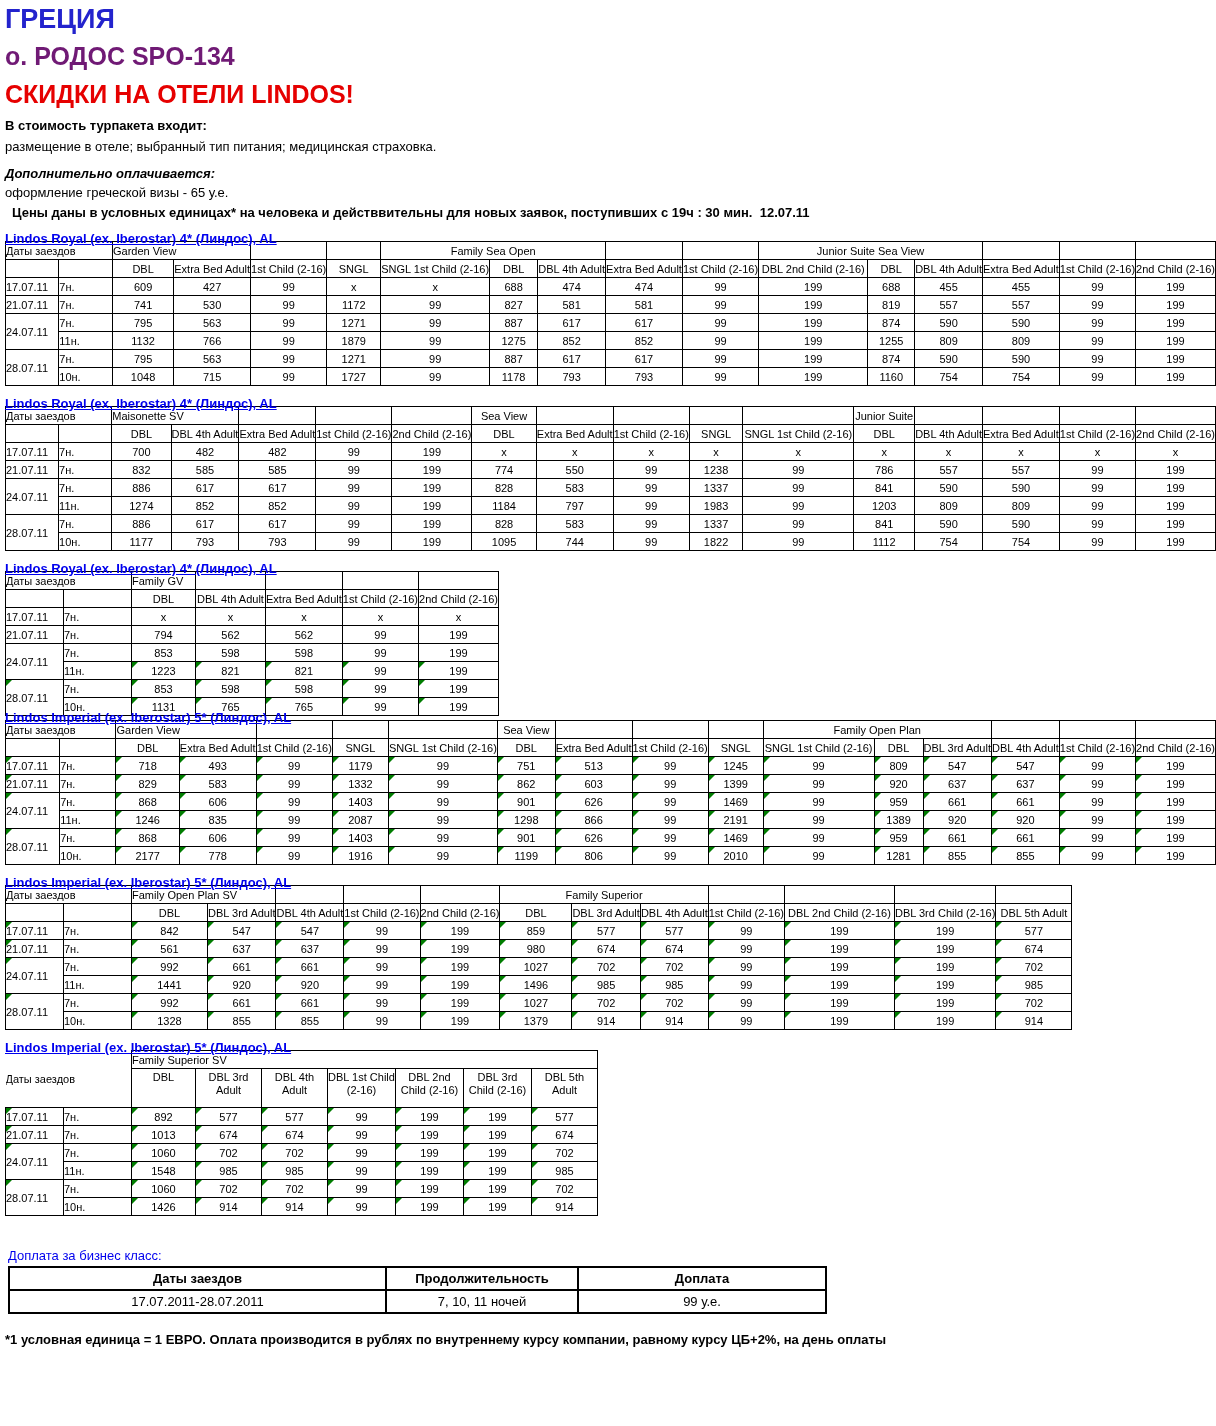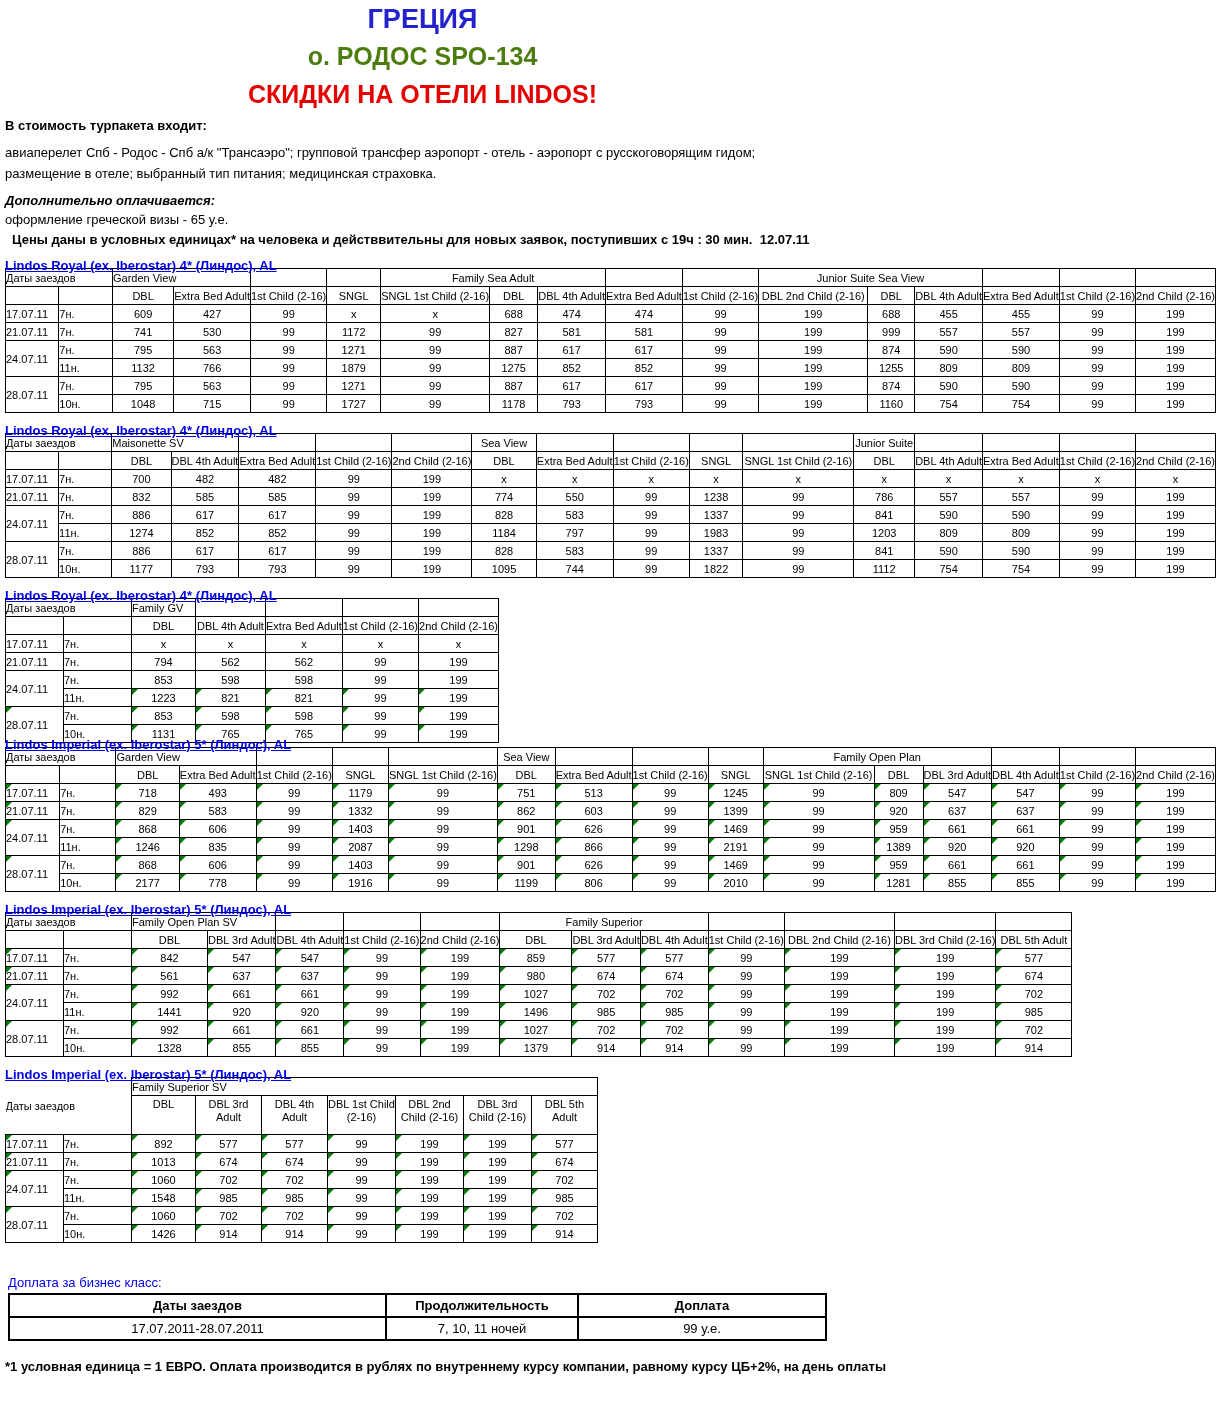--- a/index.html
+++ b/index.html
@@ -1,23 +1,23 @@
 <!DOCTYPE html>
 <html><head>
 <meta charset="utf-8">
 <style>
   html,body { margin:0; padding:0; background:#fff; }
   body { width:1216px; min-height:1426px; font-family:"Liberation Sans", sans-serif; color:#000; }
   .page { padding:2px 0 10px 5px; }
 
   
-  .hdr { width:835px; text-align:center; }
+  .hdr { width:835px; text-align:left; }
   .hdr div { font-weight:bold; }
   .t1 { font-size:27px; color:#2323cd; margin-top:2px; }
-  .t2 { font-size:25px; color:#4d7c0f; margin-top:7px; }
+  .t2 { font-size:25px; color:#701a75; margin-top:7px; }
   .t3 { font-size:25px; color:#e60000; margin-top:9px; }
   .t4 { font-size:20px; color:#2323cd; margin-top:8px; }
   .t5 { font-size:21px; color:#2323cd; margin-top:7px; }
 
   
   .intro p { margin:0; font-size:13px; line-height:16px; }
   .intro .b { font-weight:bold; }
   .p-inc  { margin-top:9px  !important; }
   .p-l1   { margin-top:11px !important; }
   .p-l2   { margin-top:5px  !important; }
@@ -57,21 +57,20 @@
 <div class="page">
 
   <div class="hdr">
     <div class="t1">ГРЕЦИЯ</div>
     <div class="t2">о. РОДОС SPO-134</div>
     <div class="t3">СКИДКИ НА ОТЕЛИ LINDOS!</div>
   </div>
 
   <div class="intro">
     <p class="b p-inc">В стоимость турпакета входит:</p>
-    <p class="p-l1">авиаперелет Спб - Родос - Спб а/к "Трансаэро"; групповой трансфер аэропорт - отель - аэропорт с русскоговорящим гидом;</p>
     <p class="p-l2">размещение в отеле; выбранный тип питания; медицинская страховка.</p>
     <p class="b p-ext">Дополнительно оплачивается:</p>
     <p class="p-el">оформление греческой визы - 65 у.е.</p>
     <p class="b p-note">Цены даны в условных единицах* на человека и действвительны для новых заявок, поступивших с 19ч : 30 мин.&nbsp; 12.07.11</p>
   </div>
 
   <div id="tables-root" class="tbl-wrap"><div class="hotel-title">Lindos Royal (ex. Iberostar) 4* (Линдос), AL</div><br><table class="price-table">
         <colgroup>
           <col style="width: 58px;">
           <col style="width: 68px;">
@@ -90,21 +89,21 @@
           <col style="width: 62px;">
           <col style="width: 56px;">
           <col style="width: 66px;">
         </colgroup>
         <tbody>
           <tr>
             <td colspan="2" class="dates-label">Даты заездов</td>
             <td colspan="2" class="g gl">Garden View</td>
             <td colspan="1" class="g"></td>
             <td colspan="1" class="g"></td>
-            <td colspan="3" class="g">Family Sea Adult</td>
+            <td colspan="3" class="g">Family Sea Open</td>
             <td colspan="1" class="g"></td>
             <td colspan="1" class="g"></td>
             <td colspan="3" class="g">Junior Suite Sea View</td>
             <td colspan="1" class="g"></td>
             <td colspan="1" class="g"></td>
             <td colspan="1" class="g"></td>
           </tr>
           <tr>
             <td></td>
             <td></td>
@@ -149,21 +148,21 @@
             <td class="val">741</td>
             <td class="val">530</td>
             <td class="val">99</td>
             <td class="val">1172</td>
             <td class="val">99</td>
             <td class="val">827</td>
             <td class="val">581</td>
             <td class="val">581</td>
             <td class="val">99</td>
             <td class="val">199</td>
-            <td class="val">999</td>
+            <td class="val">819</td>
             <td class="val">557</td>
             <td class="val">557</td>
             <td class="val">99</td>
             <td class="val">199</td>
           </tr>
           <tr>
             <td class="date" rowspan="2">24.07.11</td>
             <td class="nights">7н.</td>
             <td class="val">795</td>
             <td class="val">563</td>

